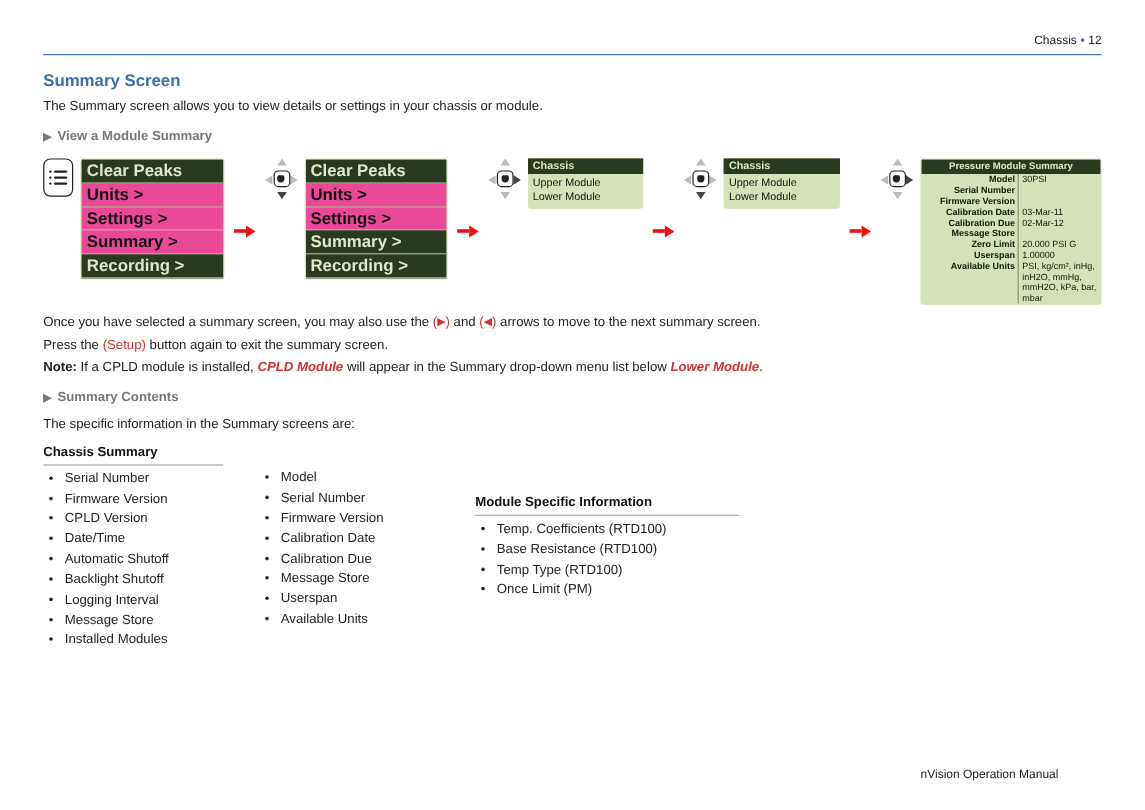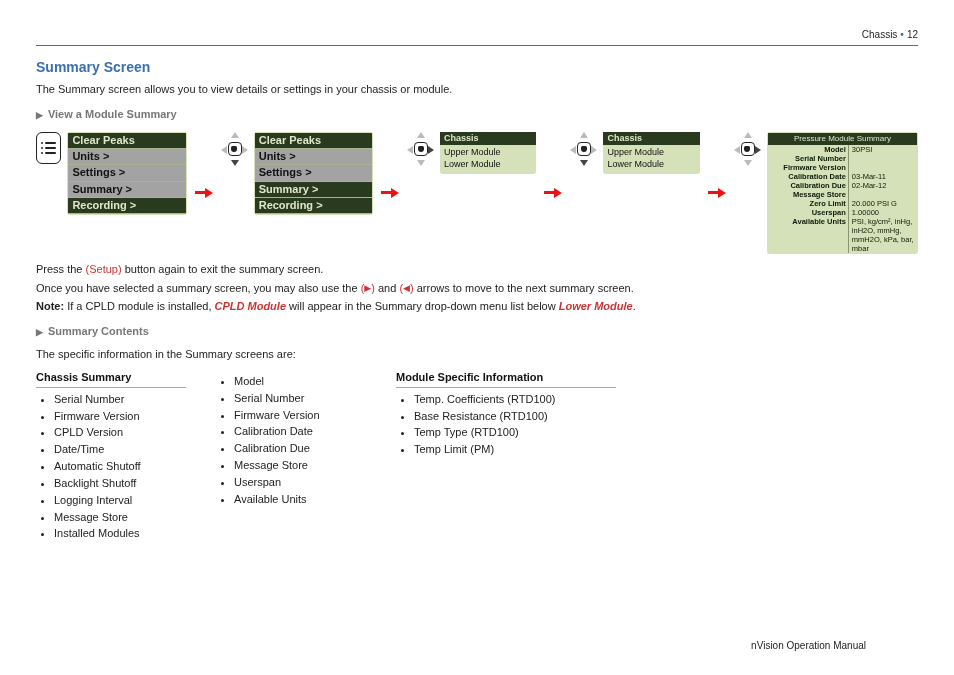--- a/index.html
+++ b/index.html
@@ -88,51 +88,51 @@
   }
   .dpad.dpad-right .rt { border-left-color:#444; }
   .dpad.dpad-right .dn { border-top-color:#bbb; }
 
   .screen {
     background:#d5e1b8;
     border-radius:3px;
     padding:1px;
     box-sizing:border-box;
   }
-  .screen-menu { width:124px; font-size:11px; line-height:1.2;}
+  .screen-menu { width:124px; font-size:14px; line-height:1.2;}
   .screen-menu .item {
     padding:1px 4px; border-bottom:1px solid #a8b590;
-    background:#a3a3a3; color:#111; font-weight:600; white-space:nowrap;
+    background:#ec4899; color:#111; font-weight:600; white-space:nowrap;
   }
   .screen-menu .item:first-child, .screen-menu .item.dark { background:#2a3a1f; color:#dfe8c8; }
   .screen-menu .item.selected { background:#2a3a1f; color:#dfe8c8; }
 
   .screen-list { width:100px; font-size:9px; line-height:1.25; padding:2px 4px 4px 4px;}
   .screen-list .hd { background:#2a3a1f; color:#dfe8c8; padding:1px 4px; margin:-2px -4px 2px -4px; font-weight:600;}
   .screen-list div { color:#111; font-weight:400; }
 
   .screen-summary { width:157px; font-size:8px; line-height:1.2; color:#0c1a08;}
-  .screen-summary .title { background:#2a3a1f; color:#dfe8c8; text-align:center; font-weight:400; padding:1px 0;}
+  .screen-summary .title { background:#2a3a1f; color:#dfe8c8; text-align:center; font-weight:700; padding:1px 0;}
   .screen-summary table { width:100%; border-collapse:collapse; font-size:7.5px;}
   .screen-summary td { padding:0 2px; vertical-align:top;}
   .screen-summary td.k { text-align:right; width:76px; font-weight:600;}
   .screen-summary td.v { text-align:left; border-left:1px solid #8a9570; padding-left:3px;}
 
-  .columns { display:flex; gap:30px; margin-top:8px;}
+  .columns { display:flex; gap:30px; margin-top:8px;align-items:center;}
   .col { min-width:150px; }
   .col h4 {
     font-size:11px; margin:0 0 4px 0; font-weight:700; color:#111;
     border-bottom:1px solid #aaa; padding-bottom:2px;
   }
   .col ul { margin:4px 0 0 18px; padding:0;}
   .col li { margin:2px 0;}
   .col.wide { min-width:220px;}
 
   .footer {
-    position: absolute; bottom: 16px; right: 52px; font-size:10px; color:#222;
+    position: absolute; bottom: 16px; right: 36px; font-size:10px; color:#222;
   }
   .page-box { position: relative; min-height: 640px;}
 </style>
 </head>
 <body>
 <div class="page-box">
 
 <div class="header-bar">
   <span>Chassis</span>
   <span class="dot">•</span>
@@ -283,24 +283,24 @@
       <tr>
               <td class="k">Available Units</td>
               <td class="v">PSI, kg/cm², inHg, inH2O, mmHg, mmH2O, kPa, bar, mbar</td>
             </tr>
     </tbody>
         </table>
   </div>
 </div>
 
 <p>
-  <span>Press the </span><span class="paren-red">(</span><span class="red-italic" style="font-style:normal;">Setup</span><span class="paren-red">)</span><span> button again to exit the summary screen.</span>
+  <span>Once you have selected a summary screen, you may also use the </span><span class="paren-red">(</span><span class="tri-red">▶</span><span class="paren-red">)</span><span> and </span><span class="paren-red">(</span><span class="tri-red">◀</span><span class="paren-red">)</span><span> arrows to move to the next summary screen.</span>
 </p>
 <p>
-  <span>Once you have selected a summary screen, you may also use the </span><span class="paren-red">(</span><span class="tri-red">▶</span><span class="paren-red">)</span><span> and </span><span class="paren-red">(</span><span class="tri-red">◀</span><span class="paren-red">)</span><span> arrows to move to the next summary screen.</span>
+  <span>Press the </span><span class="paren-red">(</span><span class="red-italic" style="font-style:normal;">Setup</span><span class="paren-red">)</span><span> button again to exit the summary screen.</span>
 </p>
 
 <p class="note">
   <strong>Note:</strong><span>  If a CPLD module is installed, </span><span class="red-bold-italic">CPLD Module</span><span> will appear in the Summary drop-down menu list below </span><span class="red-bold-italic">Lower Module</span><span>.</span>
 </p>
 
 <div class="subhead">Summary Contents</div>
 <p>The specific information in the Summary screens are:</p>
 
 <div class="columns">
@@ -329,19 +329,19 @@
       <li>Userspan</li>
       <li>Available Units</li>
     </ul>
   </div>
   <div class="col wide">
     <h4>Module Specific Information</h4>
     <ul>
       <li>Temp. Coefficients (RTD100)</li>
       <li>Base Resistance (RTD100)</li>
       <li>Temp Type (RTD100)</li>
-      <li>Temp Limit (PM)</li>
+      <li>Once Limit (PM)</li>
     </ul>
   </div>
 </div>
 
 <div class="footer">nVision Operation Manual</div>
 </div>
 
 </body></html>

